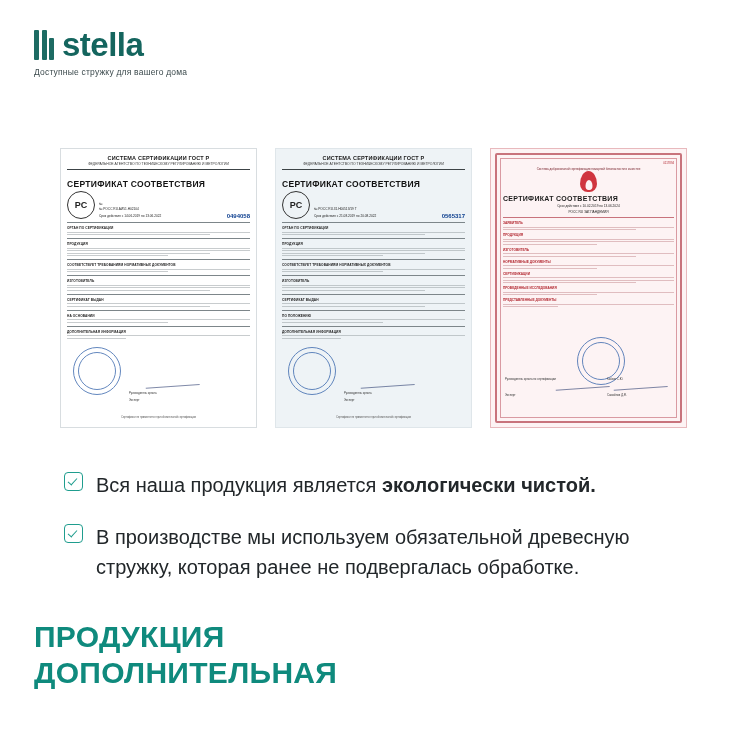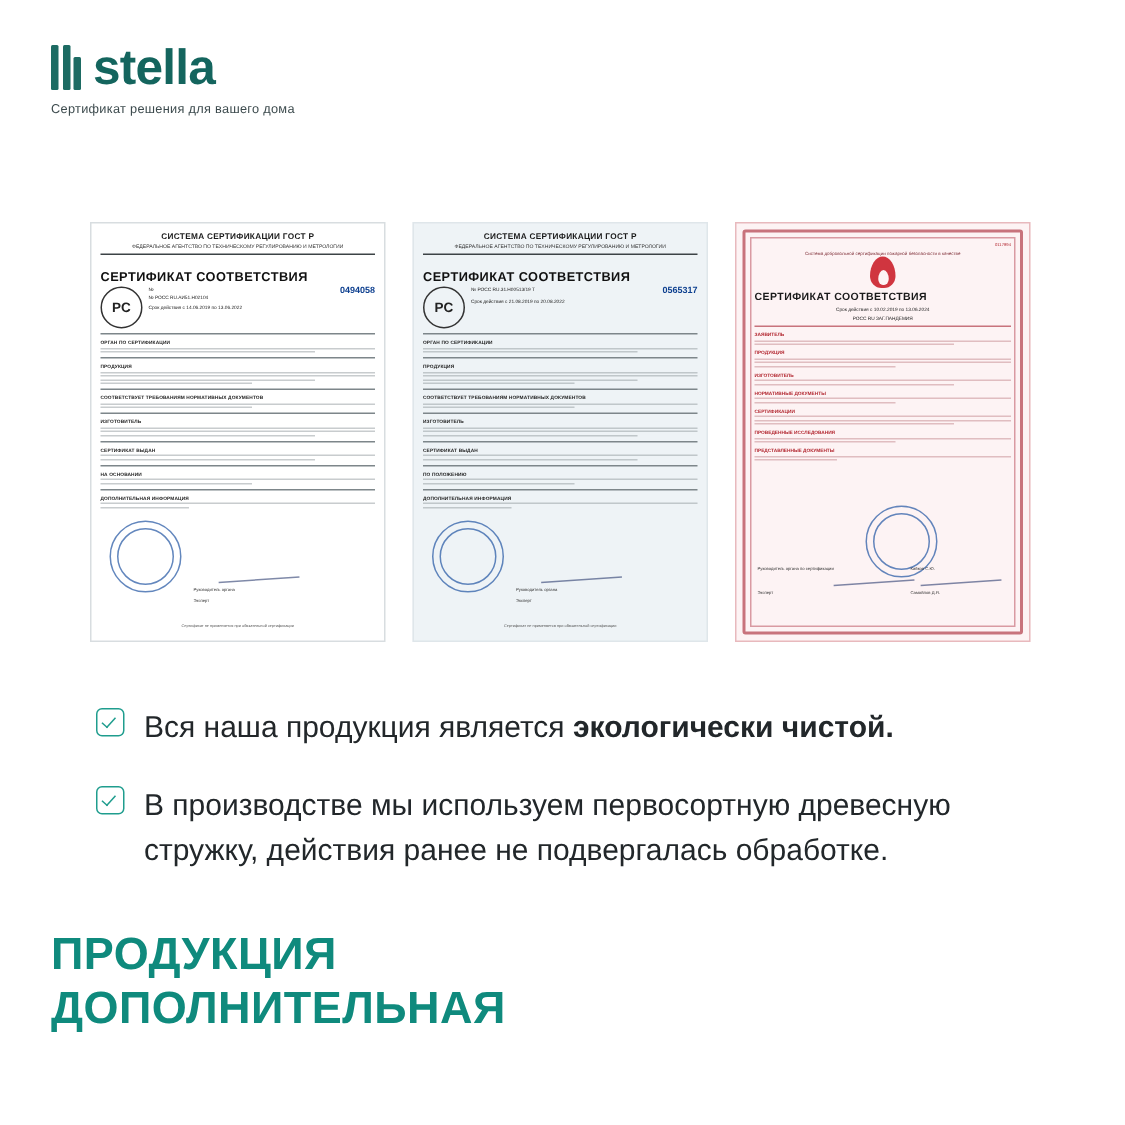--- a/index.html
+++ b/index.html
@@ -125,21 +125,21 @@
   .c-big {
     text-align: left;
     font-size: 8.5px;
     font-weight: bold;
     letter-spacing: .3px;
     color: #111;
     margin: 9px 0 2px;
   }
   .c-row {
     display: flex;
-    align-items: flex-start;
+    align-items: flex-end;
     gap: 4px;
   }
   .rst-logo {
     width: 26px;
     height: 26px;
     border-radius: 50%;
     border: 1.4px solid #333;
     display: flex;
     align-items: center;
     justify-content: center;
@@ -302,21 +302,21 @@
 
   <div class="logo-block">
     <div class="logo-row">
       <div class="logo-mark">
         <span class="b1"></span>
           <span class="b2"></span>
           <span class="b3"></span>
       </div>
       <div class="logo-word">stella</div>
     </div>
-    <div class="logo-tagline">Сертификат решения для вашего дома</div>
+    <div class="logo-tagline">Доступные стружку для вашего дома</div>
   </div>
 
   <div class="certs">
 
     <div class="cert gray">
       <div class="cert-inner">
         <div class="c-title">СИСТЕМА СЕРТИФИКАЦИИ ГОСТ Р</div>
         <div class="c-sub">ФЕДЕРАЛЬНОЕ АГЕНТСТВО ПО ТЕХНИЧЕСКОМУ РЕГУЛИРОВАНИЮ И МЕТРОЛОГИИ</div>
         <div class="c-hr thick"></div>
         <div class="c-big">СЕРТИФИКАТ СООТВЕТСТВИЯ</div>
@@ -583,21 +583,21 @@
 
   <div class="bullets">
     <div class="bullet">
       <div class="check"></div>
       <div class="bullet-text">
         <span>Вся наша продукция является </span><b>экологически чистой.</b>
       </div>
     </div>
     <div class="bullet">
       <div class="check"></div>
-      <div class="bullet-text">В производстве мы используем первосортную древесную стружку, действия ранее не подвергалась обработке.</div>
+      <div class="bullet-text">В производстве мы используем обязательной древесную стружку, которая ранее не подвергалась обработке.</div>
     </div>
   </div>
 
   <div class="headline">
     <div>ПРОДУКЦИЯ</div>
     <div>ДОПОЛНИТЕЛЬНАЯ</div>
   </div>
 
 </div>
 

